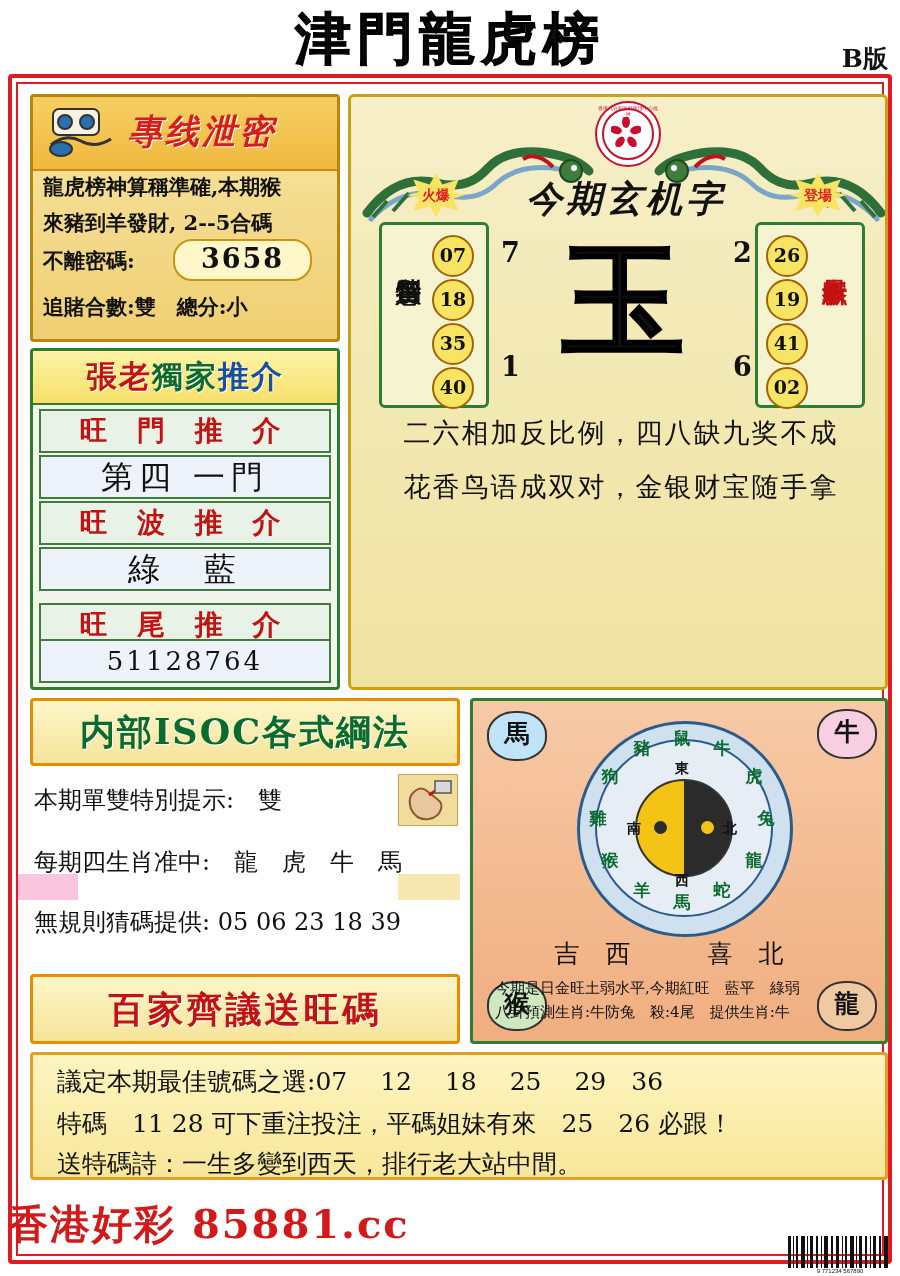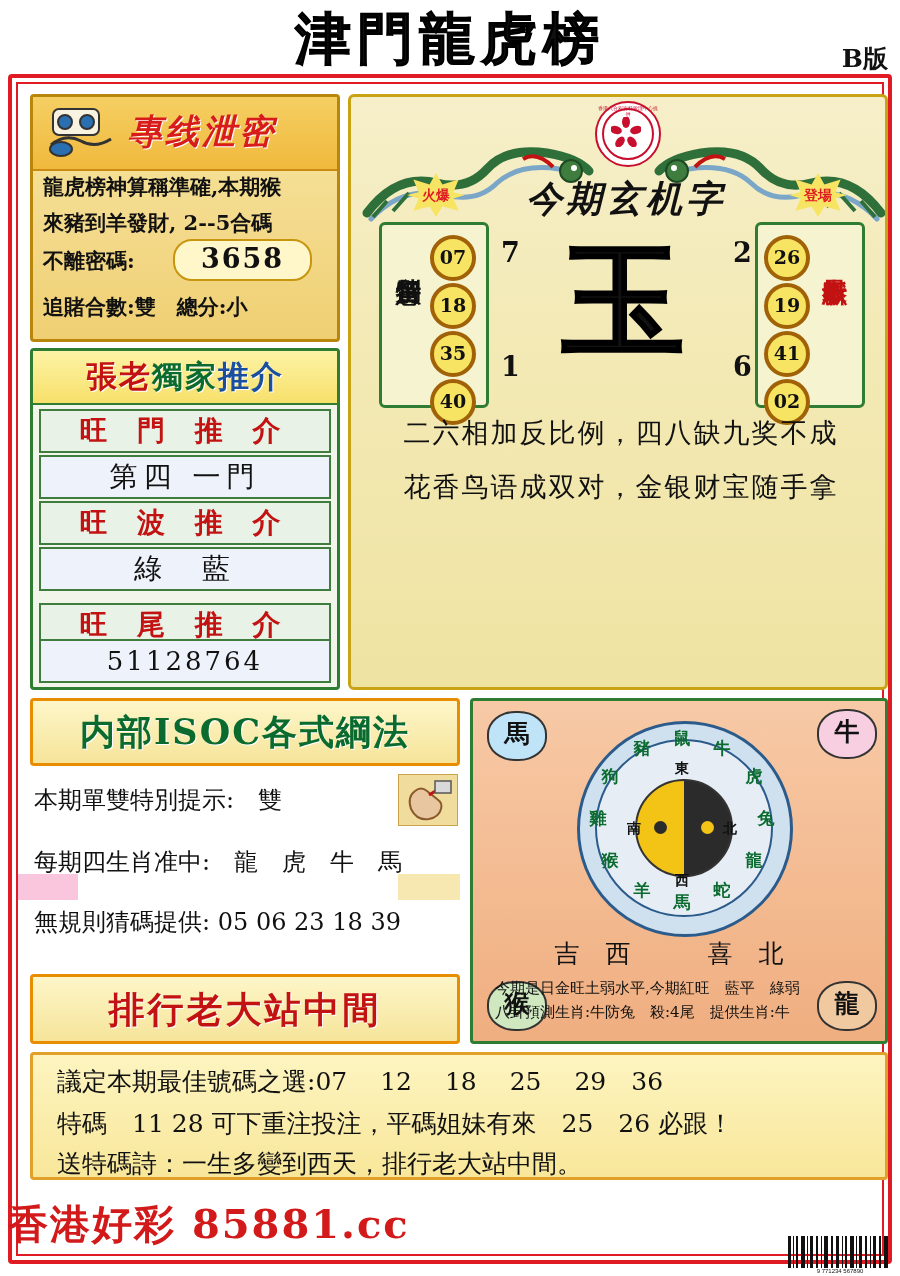--- a/index.html
+++ b/index.html
@@ -91,21 +91,21 @@
   #zhang-head span{
     font-family:"DejaVu Serif", serif;font-weight:bold;font-size:31px;
     line-height:50px;letter-spacing:2px;text-shadow:1px 1px 0 #fff;
   }
   .z-row{
     position:absolute;left:6px;width:292px;height:44px;
     border:2px solid #3f7d3f;box-sizing:border-box;
     text-align:center;font-family:"DejaVu Serif", serif;
   }
   .z-big{background:#e8f2e6;font-size:28px;font-weight:bold;color:#c21212;line-height:40px;letter-spacing:10px;}
-  .z-sub{background:#eef3fb;font-size:28px;color:#111;line-height:40px;letter-spacing:6px;}
+  .z-sub{background:#eef3fb;font-size:32px;color:#111;line-height:40px;letter-spacing:6px;}
   .z-num{background:#eef3fb;font-size:26px;color:#111;line-height:40px;letter-spacing:3px;font-family:"DejaVu Serif", serif;}
   
   #oracle-box{
     left:330px;top:10px;width:540px;height:596px;
     border:3px solid #c8a415;border-radius:6px;
     background:linear-gradient(180deg,#f6efc9 0%,#f3e9b4 45%,#efe3a2 100%);
     overflow:hidden;
   }
   #emblem{
     position:absolute;left:244px;top:4px;width:62px;height:62px;border-radius:50%;
@@ -157,21 +157,21 @@
     position:absolute;top:6px;width:40px;text-align:center;
     font-family:"DejaVu Serif", serif;font-weight:bold;font-size:25px;line-height:40px;color:#111;
   }
   #panel-left .vlabel{left:6px;}
   #panel-right .vlabel{left:56px;color:#c21212;}
   .ball-col{position:absolute;top:8px;width:46px;}
   #panel-left .ball-col{left:48px;}
   #panel-right .ball-col{left:6px;}
   .ball{
     width:38px;height:38px;border-radius:50%;margin:2px auto;
-    background:#f7e463;border:4px solid #a16207;
+    background:#f7e463;border:2px solid #a16207;
     font-family:"DejaVu Serif", serif;font-weight:bold;font-size:19px;
     line-height:36px;text-align:center;color:#111;
   }
   .poem{
     position:absolute;left:16px;width:508px;text-align:center;
     font-family:"DejaVu Serif", serif;font-size:27px;color:#111;letter-spacing:2px;
   }
   #poem1{top:318px;}
   #poem2{top:372px;}
   
@@ -432,21 +432,21 @@
       <div class="pink-strip2"></div>
       <div class="info-line" id="info3">無規則猜碼提供: 05 06 23 18 39</div>
       <svg class="hand-icon" viewBox="0 0 58 50">
         <rect x="0" y="0" width="58" height="50" fill="#f0dd9e"></rect>
         <path d="M12 34 q-4 -12 4 -18 q6 -5 12 0 l10 8 q6 4 4 10 q-2 8 -12 10 q-12 2 -18 -10z" fill="#e8c6a0" stroke="#8a5a2a" stroke-width="2"></path>
         <path d="M30 20 l16 -10" stroke="#c21212" stroke-width="3"></path>
         <rect x="36" y="6" width="16" height="12" fill="#d9d9d9" stroke="#555" stroke-width="1.5"></rect>
       </svg>
 
       <div class="panel" id="baijia-box">
-        <span>排行老大站中間</span>
+        <span>百家齊議送旺碼</span>
       </div>
 
       <div class="panel" id="bagua-box">
         <div class="zodiac-badge" id="zb-tl">馬</div>
         <div class="zodiac-badge" id="zb-tr">牛</div>
         <div class="zodiac-badge" id="zb-bl">猴</div>
         <div class="zodiac-badge" id="zb-br">龍</div>
 
         <div id="wheel">
           <div class="wheel-ring"></div>

